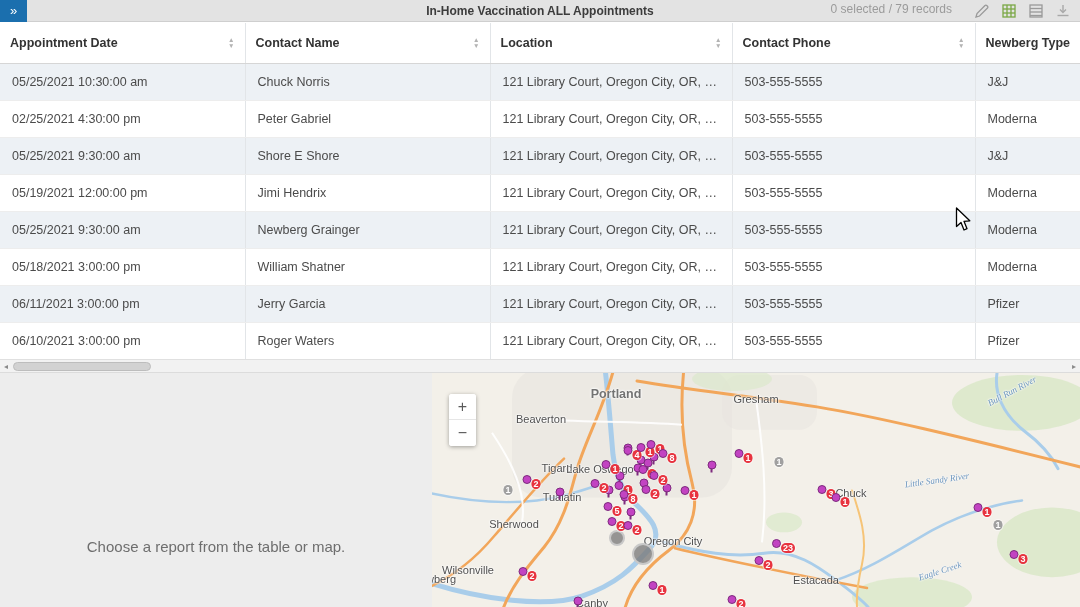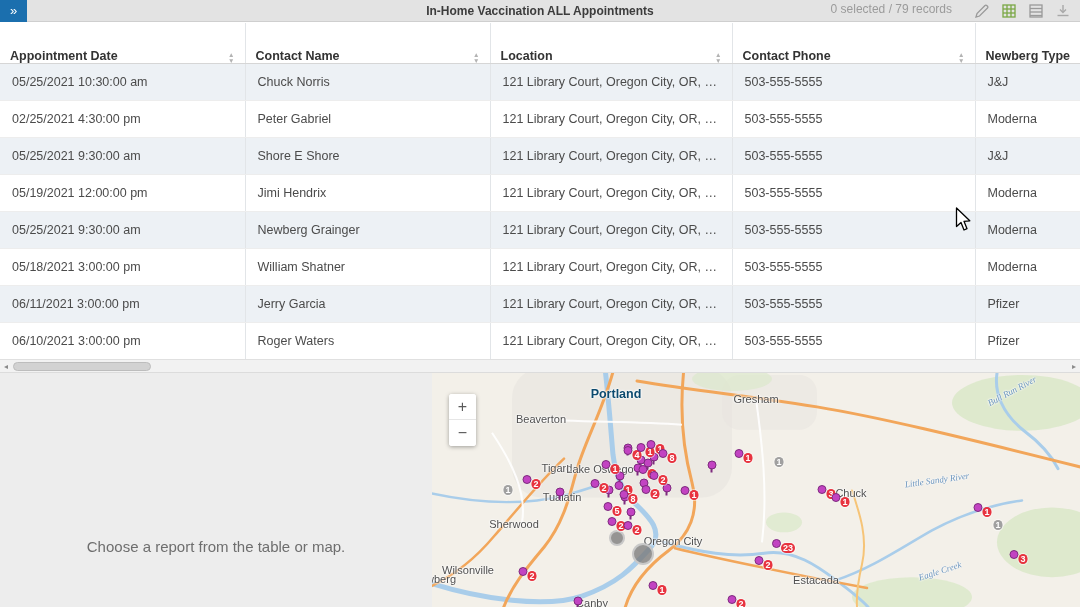--- a/index.html
+++ b/index.html
@@ -25,21 +25,21 @@
   .topbar-right{margin-left:auto;display:flex;align-items:flex-start;gap:9px;padding-right:8px;z-index:2;}
   .sel-status{font-size:12px;color:#9b9b9b;margin-right:12px;}
   .icon-btn{background:none;border:none;padding:0;width:18px;height:18px;display:flex;
     align-items:center;justify-content:center;cursor:pointer;}
   
   .table-wrap{position:absolute;top:23px;left:0;width:1080px;height:336px;overflow:hidden;background:#fff;}
   table{border-collapse:collapse;table-layout:fixed;width:1235px;}
   th,td{overflow:hidden;white-space:nowrap;text-overflow:ellipsis;border-right:1px solid #e2e5e8;}
   thead th{height:40px;background:#fff;border-bottom:1px solid #d6d6d6;font-size:12.5px;color:#333;
     text-align:left;padding:0;}
-  .th-inner{display:flex;align-items:flex-end;justify-content:space-between;padding:0 10px;height:100%;}
+  .th-inner{display:flex;align-items:center;justify-content:space-between;padding:0 10px;height:100%;}
   .sort{display:flex;flex-direction:column;align-items:center;color:#b3b3b3;font-size:6.5px;
     line-height:5px;gap:1px;cursor:pointer;}
   tbody td{height:37px;font-size:12.5px;color:#4b4b4b;padding:0 12px;border-bottom:1px solid #ededed;}
   tbody tr.odd{background:var(--stripe);}
   tbody tr.even{background:#fff;}
   
   .hscroll{position:absolute;top:359px;left:0;width:1080px;height:14px;background:#f2f2f2;
     border-top:1px solid #e0e0e0;border-bottom:1px solid #dcdcdc;}
   .hthumb{position:absolute;left:13px;top:2px;width:138px;height:9px;background:#d2d2d2;
     border:1px solid #bdbdbd;border-radius:5px;cursor:pointer;}
@@ -49,21 +49,21 @@
   
   .bottom{position:absolute;top:373px;left:0;width:1080px;height:234px;display:flex;}
   .report-panel{width:432px;height:100%;background:#ededed;position:relative;flex:0 0 auto;}
   .hint{position:absolute;left:50%;top:165px;transform:translateX(-50%);font-size:15px;color:#6e6e6e;
     white-space:nowrap;}
   .map{flex:1;position:relative;overflow:hidden;background:#f3f0e9;cursor:grab;}
   .basemap{position:absolute;left:0;top:0;width:100%;height:100%;}
   .layer{position:absolute;left:0;top:0;width:100%;height:100%;pointer-events:none;}
   .maplabel{position:absolute;transform:translate(-50%,-50%);font-size:11px;color:#4f4f4f;
     text-shadow:0 0 2px #fff,0 0 2px #fff,0 0 3px #fff;white-space:nowrap;}
-  .maplabel.city-major{font-size:12.5px;font-weight:bold;color:#0c4a6e;}
+  .maplabel.city-major{font-size:12.5px;font-weight:bold;color:#737373;}
   .maplabel.river{font-size:9px;font-style:italic;color:#6a94bd;font-family:"Liberation Serif",serif;}
   .cluster{position:absolute;transform:translate(-50%,-50%);border-radius:50%;
     background:rgba(125,125,125,.8);border:2px solid rgba(205,205,205,.9);}
   .cluster.small{width:16px;height:16px;}
   .cluster.big{width:22px;height:22px;}
   .pin{position:absolute;width:9px;height:9px;transform:translate(-50%,-50%);
     background:var(--marker_magenta);border:1px solid #7e2b7e;border-radius:50%;pointer-events:auto;cursor:pointer;}
   .pin::after{content:"";position:absolute;left:2px;top:7px;width:2px;height:4px;background:#7e2b7e;}
   .marker{position:absolute;transform:translate(-50%,-50%);z-index:3;pointer-events:auto;cursor:pointer;}
   .marker .mpin{position:absolute;left:-9px;top:2px;width:9px;height:9px;background:var(--marker_magenta);

